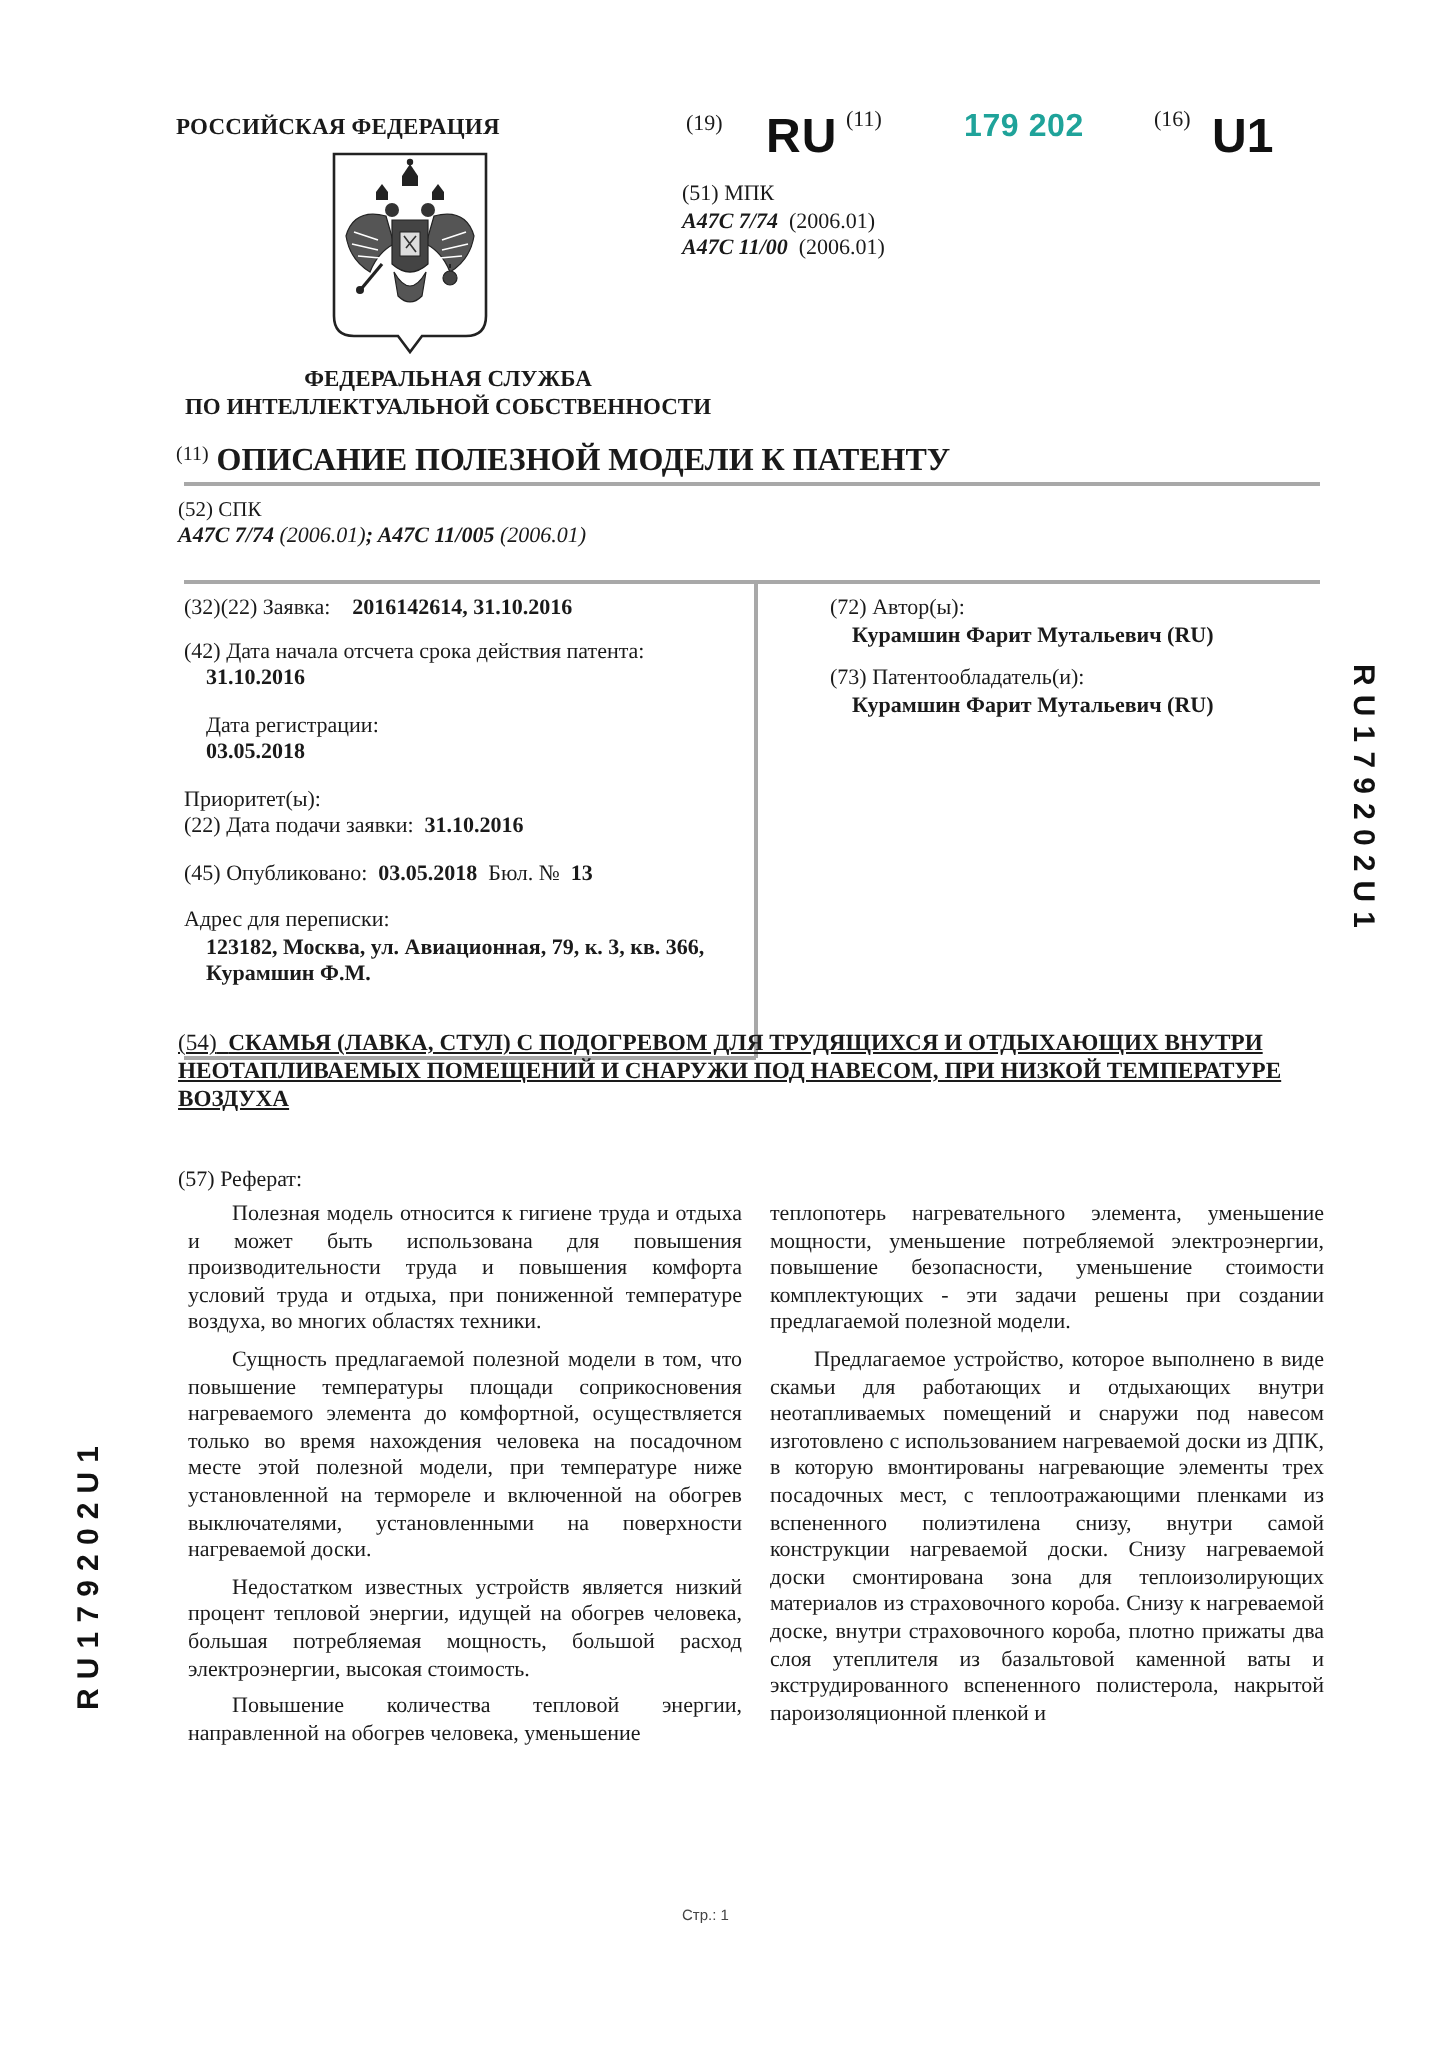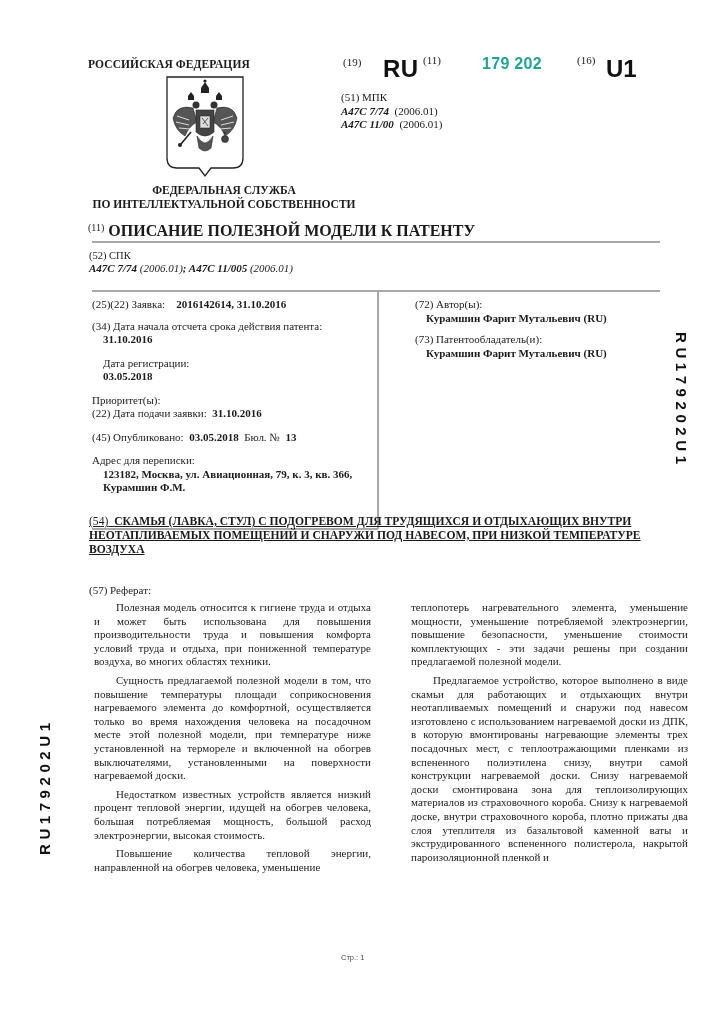--- a/index.html
+++ b/index.html
@@ -44,21 +44,21 @@
   .side-left { left: 36px; top: 855px; transform-origin: 0 0; transform: rotate(-90deg); }
 
   .title54 { left: 89px; top: 515px; width: 570px; font-size: 11.6px; font-weight: bold; line-height: 14px; text-decoration: underline; }
   .title54 .n { font-weight: normal; }
   .ref57 { left: 89px; top: 584px; font-size: 11px; }
 
   .col { position: absolute; width: 277px; font-size: 11px; line-height: 13.6px; text-align: justify; }
   .col p { margin: 0 0 5px 0; text-indent: 22px; }
   .col p.cont { text-indent: 0; }
   .col-l { left: 94px; top: 601px; }
-  .col-r { left: 385px; top: 601px; margin-left: 26px; }
+  .col-r { left: 385px; top: 601px; }
 
   .pg { left: 341px; top: 953px; font-family: "Liberation Sans", "DejaVu Sans", sans-serif; font-size: 7.5px; color: #444; }
 </style>
 </head>
 <body>
 
 <div class="abs hdr-left">
   <span class="country">РОССИЙСКАЯ ФЕДЕРАЦИЯ</span>
 </div>
 
@@ -118,25 +118,25 @@
 <div class="abs spk">
   <div>(52) СПК</div>
   <div class="codes"><span>A47C 7/74</span> <span class="yr">(2006.01)</span><span>; </span><span>A47C 11/005</span> <span class="yr">(2006.01)</span></div>
 </div>
 <div class="rule" style="left:92px; top:290px; width:568px;"></div>
 <div class="vdiv"></div>
 <div class="rule" style="left:92px; top:528px; width:286px;"></div>
 
 <div class="abs lcol">
   <div class="blk">
-    <span>(25)(22) Заявка:</span>&nbsp;&nbsp;&nbsp;
+    <span>(32)(22) Заявка:</span>&nbsp;&nbsp;&nbsp;
     <span class="b">2016142614,  31.10.2016</span>
   </div>
   <div class="blk">
-    <div>(34) Дата начала отсчета срока действия патента:</div>
+    <div>(42) Дата начала отсчета срока действия патента:</div>
     <div class="b ind2">31.10.2016</div>
   </div>
   <div class="blk ind2" style="margin-top:10px;">
     <div>Дата регистрации:</div>
     <div class="b">03.05.2018</div>
   </div>
   <div class="blk" style="margin-top:10px;">
     <div>Приоритет(ы):</div>
     <div><span>(22) Дата подачи заявки:</span>&nbsp; <span class="b">31.10.2016</span></div>
   </div>

